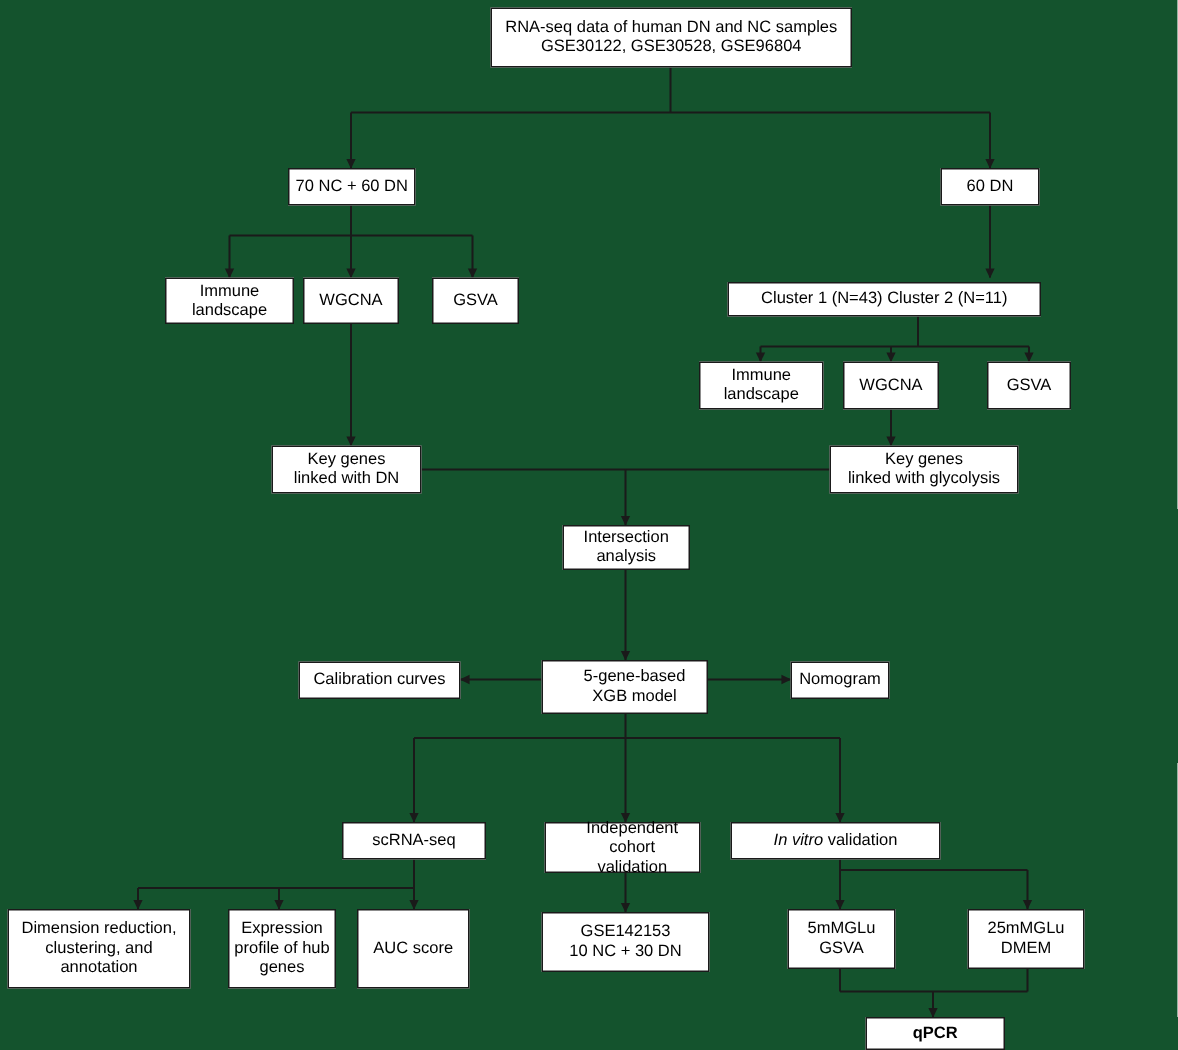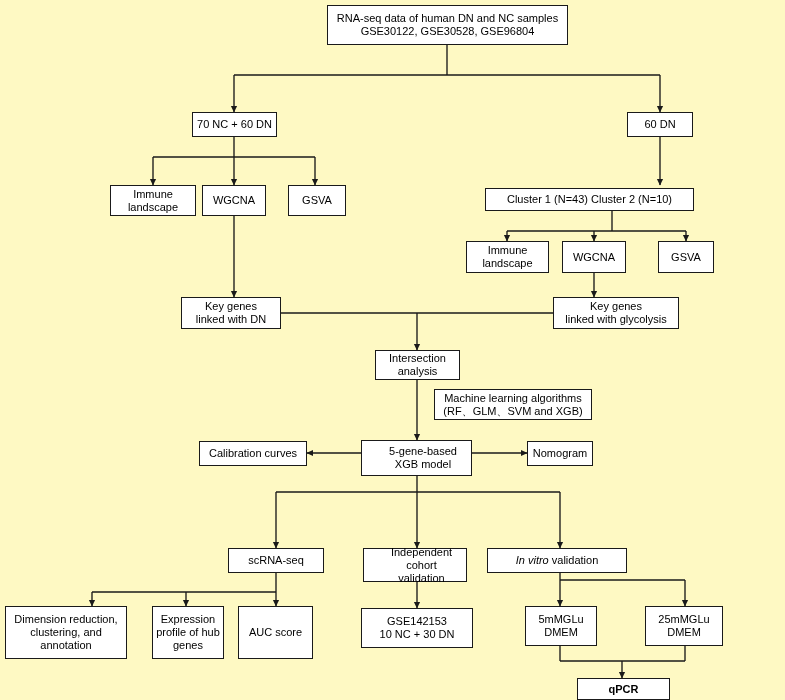--- a/index.html
+++ b/index.html
@@ -4,21 +4,21 @@
 <style>
   html, body {
     margin: 0;
     padding: 0;
     background: #ffffff;
   }
   #flowchart-root {
     position: relative;
     width: 785px;
     height: 700px;
-    background: #fef9c3;
+    background: #14532d;
     font-family: "Liberation Sans", sans-serif;
     overflow: hidden;
   }
   svg#flow-svg {
     position: absolute;
     left: 0; top: 0;
     width: 785px;
     height: 700px;
   }
   .node-box {
@@ -137,21 +137,21 @@
   <div class="node-box" style="left:202px; top:185px; width:64px; height:31px;">
     <span class="lbl">WGCNA</span>
   </div>
 
   <div class="node-box" style="left:288px; top:185px; width:58px; height:31px;">
     <span class="lbl">GSVA</span>
   </div>
 
 
   <div class="node-box" style="left:485px; top:188px; width:209px; height:23px;">
-    <span class="lbl">Cluster 1 (N=43) Cluster 2 (N=10)</span>
+    <span class="lbl">Cluster 1 (N=43) Cluster 2 (N=11)</span>
   </div>
 
   <div class="node-box" style="left:466px; top:241px; width:83px; height:32px;">
     <span class="lbl">Immune
 landscape</span>
   </div>
 
   <div class="node-box" style="left:562px; top:241px; width:64px; height:32px;">
     <span class="lbl">WGCNA</span>
   </div>
@@ -168,24 +168,20 @@
   <div class="node-box" style="left:553px; top:297px; width:126px; height:32px;">
     <span class="lbl">Key genes
 linked with glycolysis</span>
   </div>
 
   <div class="node-box" style="left:375px; top:350px; width:85px; height:30px;">
     <span class="lbl">Intersection
 analysis</span>
   </div>
 
-  <div class="node-box" style="left:434px; top:389px; width:158px; height:31px;">
-    <span class="lbl">Machine learning algorithms
-(RF、GLM、SVM and XGB)</span>
-  </div>
 
   <div class="node-box" style="left:361px; top:440px; width:111px; height:36px;padding-left:16px;">
     <span class="lbl">5-gene-based
 XGB model</span>
   </div>
 
   <div class="node-box" style="left:199px; top:441px; width:108px; height:25px;">
     <span class="lbl">Calibration curves</span>
   </div>
 
@@ -221,21 +217,21 @@
     <span class="lbl">AUC score</span>
   </div>
 
   <div class="node-box" style="left:361px; top:608px; width:112px; height:40px;justify-content:center;">
     <span class="lbl">GSE142153
 10 NC + 30 DN</span>
   </div>
 
   <div class="node-box" style="left:525px; top:606px; width:72px; height:40px;">
     <span class="lbl">5mMGLu
-DMEM</span>
+GSVA</span>
   </div>
 
   <div class="node-box" style="left:645px; top:606px; width:78px; height:40px;">
     <span class="lbl">25mMGLu
 DMEM</span>
   </div>
 
   <div class="node-box" style="left:577px; top:678px; width:93px; height:22px;font-weight:bold;">
     <span class="lbl">qPCR</span>
   </div>

